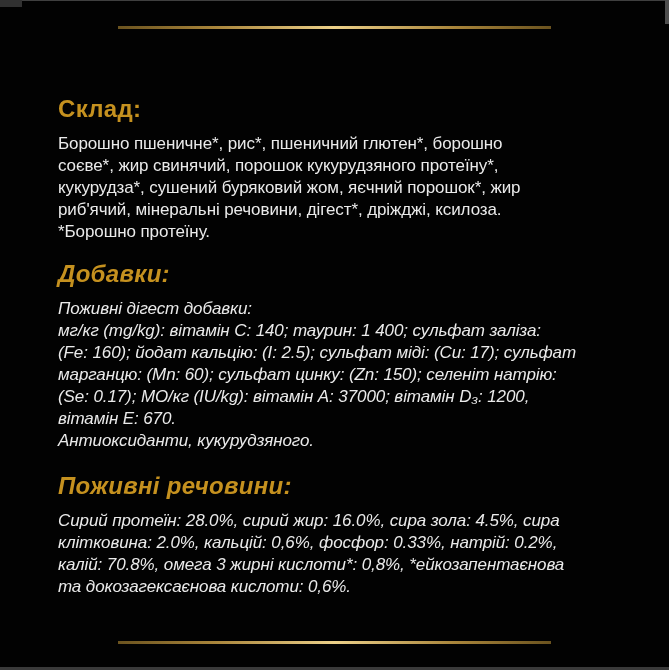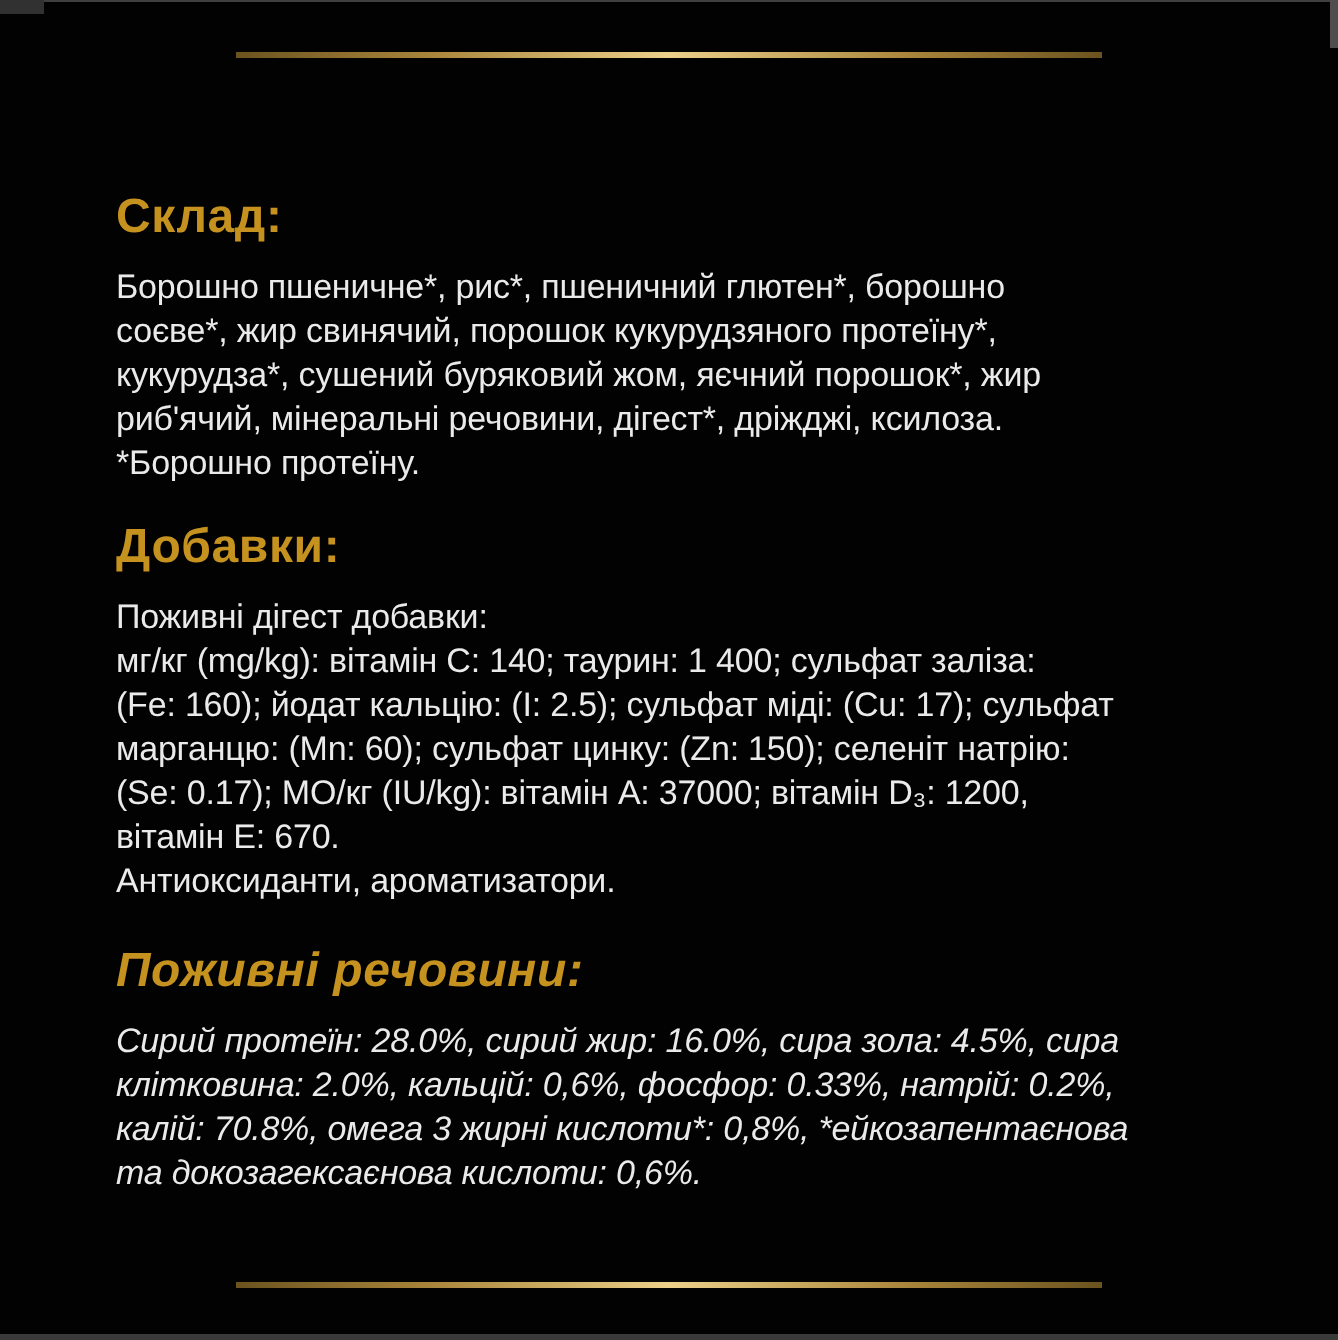--- a/index.html
+++ b/index.html
@@ -19,21 +19,21 @@
   
   .divider{
     position:absolute;left:118px;width:433px;height:3px;
     background:linear-gradient(90deg,#6b531f 0%,#a8843a 22%,#ecd089 50%,#a8843a 78%,#6b531f 100%);
   }
   .divider.top{top:26px;}
   .divider.bottom{top:641px;}
   
   .section{position:absolute;left:58px;width:540px;}
   .section-composition{top:95px;}
-  .section-additives{top:260px;}
+  .section-additives{top:260px;font-style:italic;}
   .section-nutrients{top:472px;font-style:italic;}
   .section h2{
     margin:0 0 10px 0;
     font-size:24px;line-height:28px;font-weight:700;
     letter-spacing:.3px;
     color:var(--gold,#C5911F);
   }
   .section p{
     margin:0;
     font-size:17px;line-height:22px;font-weight:400;
@@ -63,21 +63,21 @@
   </section>
 
   <section class="section section-additives">
     <h2>Добавки:</h2>
     <p>Поживні дігест добавки:</p>
     <p>мг/кг (mg/kg): вітамін C: 140; таурин: 1 400; сульфат заліза:
 (Fe: 160); йодат кальцію: (I: 2.5); сульфат міді: (Cu: 17); сульфат
 марганцю: (Mn: 60); сульфат цинку: (Zn: 150); селеніт натрію:
 (Se: 0.17); МО/кг (IU/kg): вітамін A: 37000; вітамін D₃: 1200,
 вітамін E: 670.</p>
-    <p>Антиоксиданти, ароматизатори.</p>
+    <p>Антиоксиданти, кукурудзяного.</p>
   </section>
 
   <section class="section section-nutrients">
     <h2>Поживні речовини:</h2>
     <p>Сирий протеїн: 28.0%, сирий жир: 16.0%, сира зола: 4.5%, сира
 клітковина: 2.0%, кальцій: 0,6%, фосфор: 0.33%, натрій: 0.2%,
 калій: 70.8%, омега 3 жирні кислоти*: 0,8%, *ейкозапентаєнова
 та докозагексаєнова кислоти: 0,6%.</p>
   </section>
 

